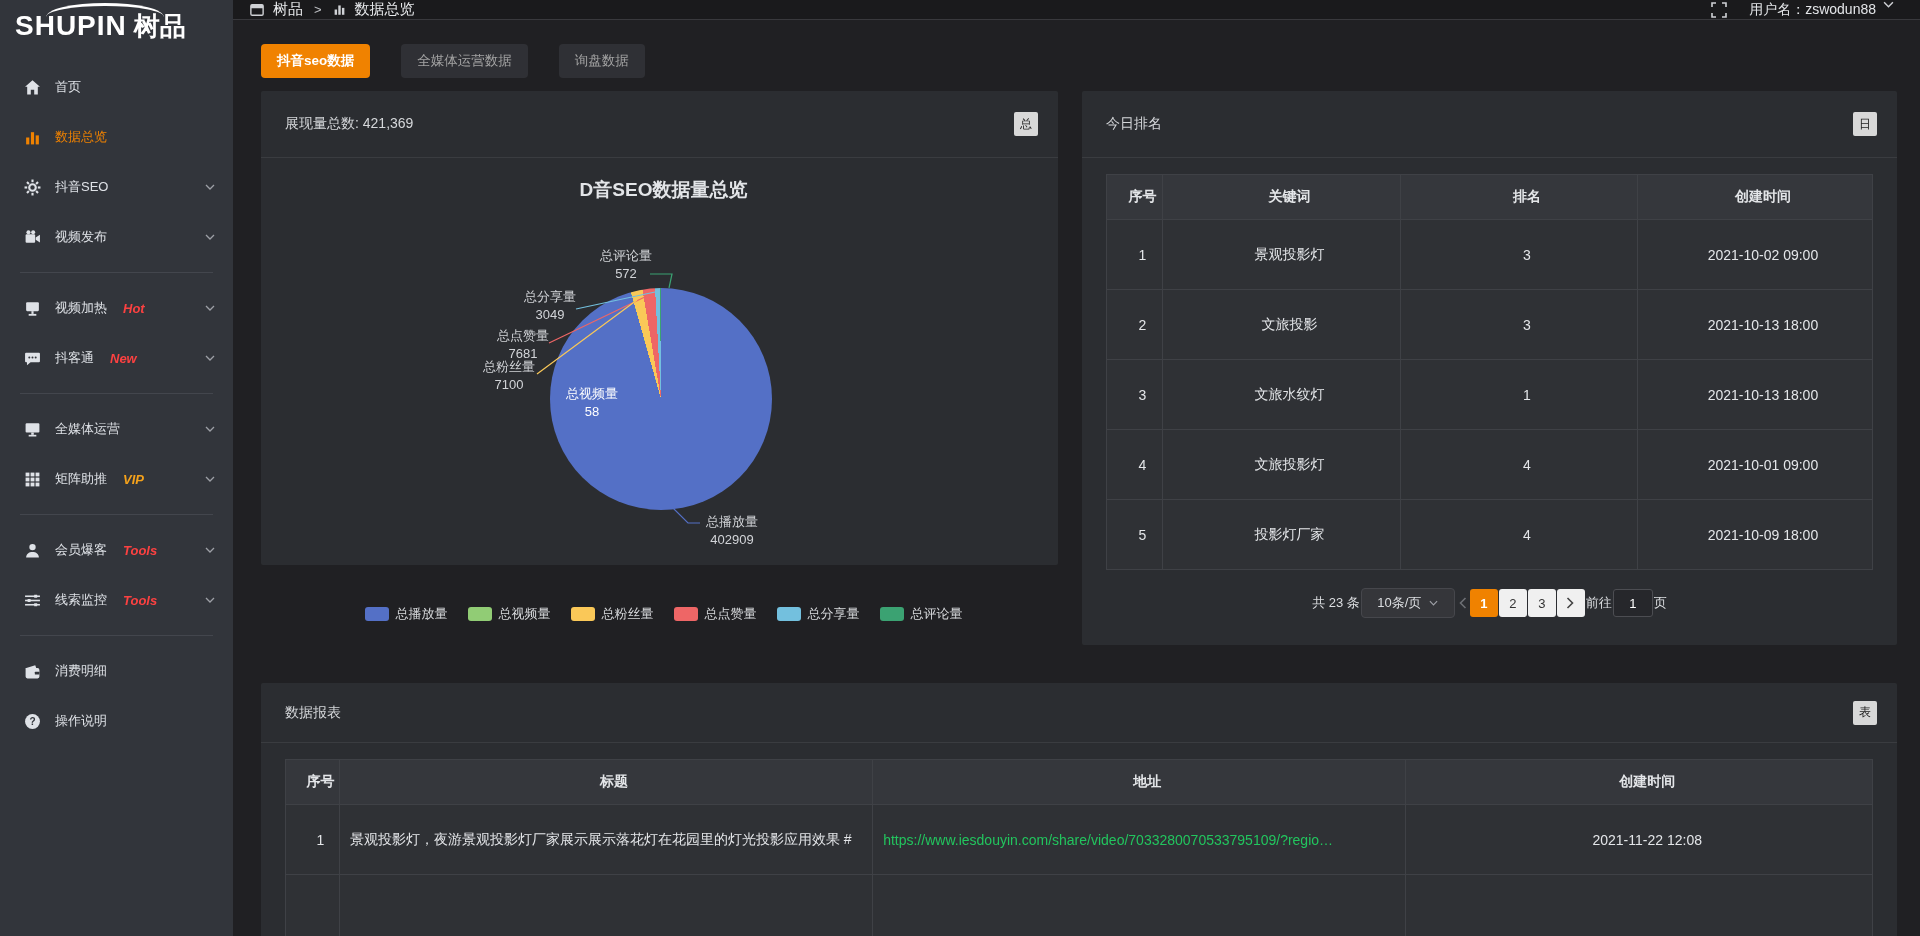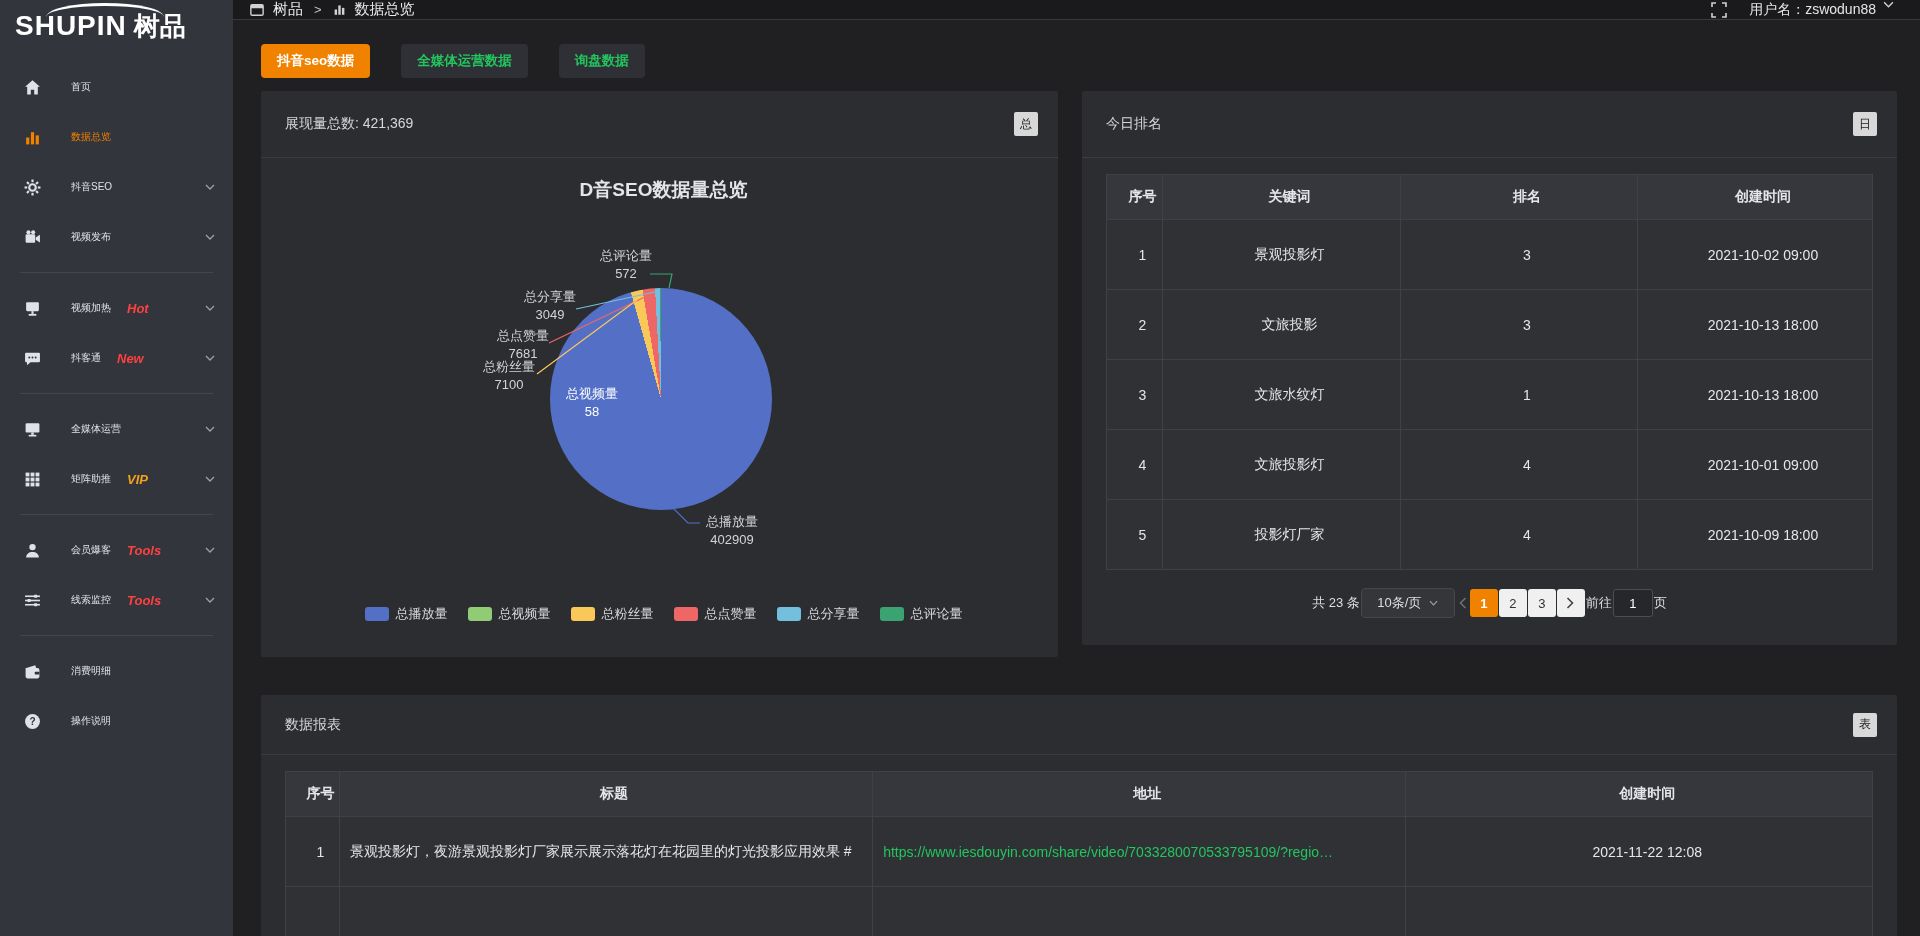--- a/index.html
+++ b/index.html
@@ -14,52 +14,52 @@
   .logo { height:52px; display:flex; align-items:center; padding-left:15px; position:relative; }
   .logo-arc { position:absolute; top:3px; left:46px; width:118px; height:14px;
     border-top:3px solid #fff; border-radius:50% 50% 0 0 / 100% 100% 0 0; }
   .logo-en { font-size:28px; font-weight:800; letter-spacing:1px; color:#fff; }
   .logo-cn { font-size:26px; font-weight:700; color:#fff; margin-left:7px; }
   .side-list { padding-top:10px; }
   .side-item { height:50px; display:flex; align-items:center; padding:0 18px 0 24px;
     color:#dfe2e7; cursor:pointer; }
   .side-item .sicon { width:17px; height:17px; display:inline-flex; margin-right:14px; flex:none; }
   .side-item .sicon svg { width:17px; height:17px; }
-  .slabel { font-size:10px;margin-left:16px; }
+  .slabel { font-size:13px; }
   .side-item.active { color:#f08200; }
   .badge { font-size:13px; font-weight:700; font-style:italic; margin-left:16px; }
   .badge-red { color:#fb4141; }
   .badge-gold { color:#f5a21b; }
   .chev { margin-left:auto; display:inline-flex; }
   .side-divider { border-top:1px solid #43464d; margin:10px 20px; }
   
   .main { flex:1; display:flex; flex-direction:column; }
   .topbar { height:57px; background:#1a1a1c; border-bottom:1px solid #39393d;
     display:flex; align-items:center; padding:0 26px 0 17px; }
   .crumb { display:flex; align-items:center; gap:9px; font-size:15px; color:#e8eaec; }
   .crumb .ic { display:inline-flex; }
   .crumb-sep { color:#bfc1c5; font-size:13px; margin:0 2px; }
   .topbar-right { margin-left:auto; display:flex; align-items:center; gap:22px; }
   .username { font-size:14px; color:#e3e5e8; display:flex; gap:7px; cursor:pointer; }
   .content { flex:1; padding:24px 23px 0 28px; background:#202023; }
   
   .tabs { display:flex; gap:31px; }
   .tab { height:34px; padding:0 16px; display:flex; align-items:center; border-radius:4px;
-    background:#2f3035; color:#22c55e; font-size:13.5px; cursor:pointer;font-weight:bold; }
+    background:#2f3035; color:#a3a3a3; font-size:13.5px; cursor:pointer; }
   .tab.active { background:#f08200; color:#fff; font-weight:700; }
   
   .cards-row { display:flex; gap:24px; margin-top:13px; }
   .card { background:#2b2d31; border-radius:2px; }
   .card-head { height:67px; display:flex; align-items:center; padding:0 20px 0 24px;
     border-bottom:1px solid #3a3c40; }
   .card-title { font-size:14px; color:#d5d7da; }
   .corner-btn { margin-left:auto; width:24px; height:24px; background:#d8d8d8; color:#222;
     font-size:12px; display:flex; align-items:center; justify-content:center; border-radius:2px;
     cursor:pointer; border:none; }
-  .chart-card { width:797px; height:566px; position:relative; }
+  .chart-card { width:797px; height:474px; position:relative; }
   .rank-card { flex:1; height:554px; }
   
   .chart-area { position:absolute; left:4px; top:0; width:797px; height:554px; pointer-events:none; }
   .pie-title { position:absolute; top:86px; left:0; width:100%; text-align:center;
     font-size:19px; font-weight:700; color:#e3e5e8; }
   .pie { position:absolute; left:285px; top:197px; width:222px; height:222px; border-radius:50%;
     background:conic-gradient(#5470C6 0deg 344.23deg,#91CC75 344.23deg 344.28deg,
       #FAC858 344.28deg 350.34deg,#EE6666 350.34deg 356.91deg,
       #73C0DE 356.91deg 359.51deg,#3BA272 359.51deg 360deg); }
   .plabel { position:absolute; width:100px; text-align:center; font-size:13px; line-height:18px;

